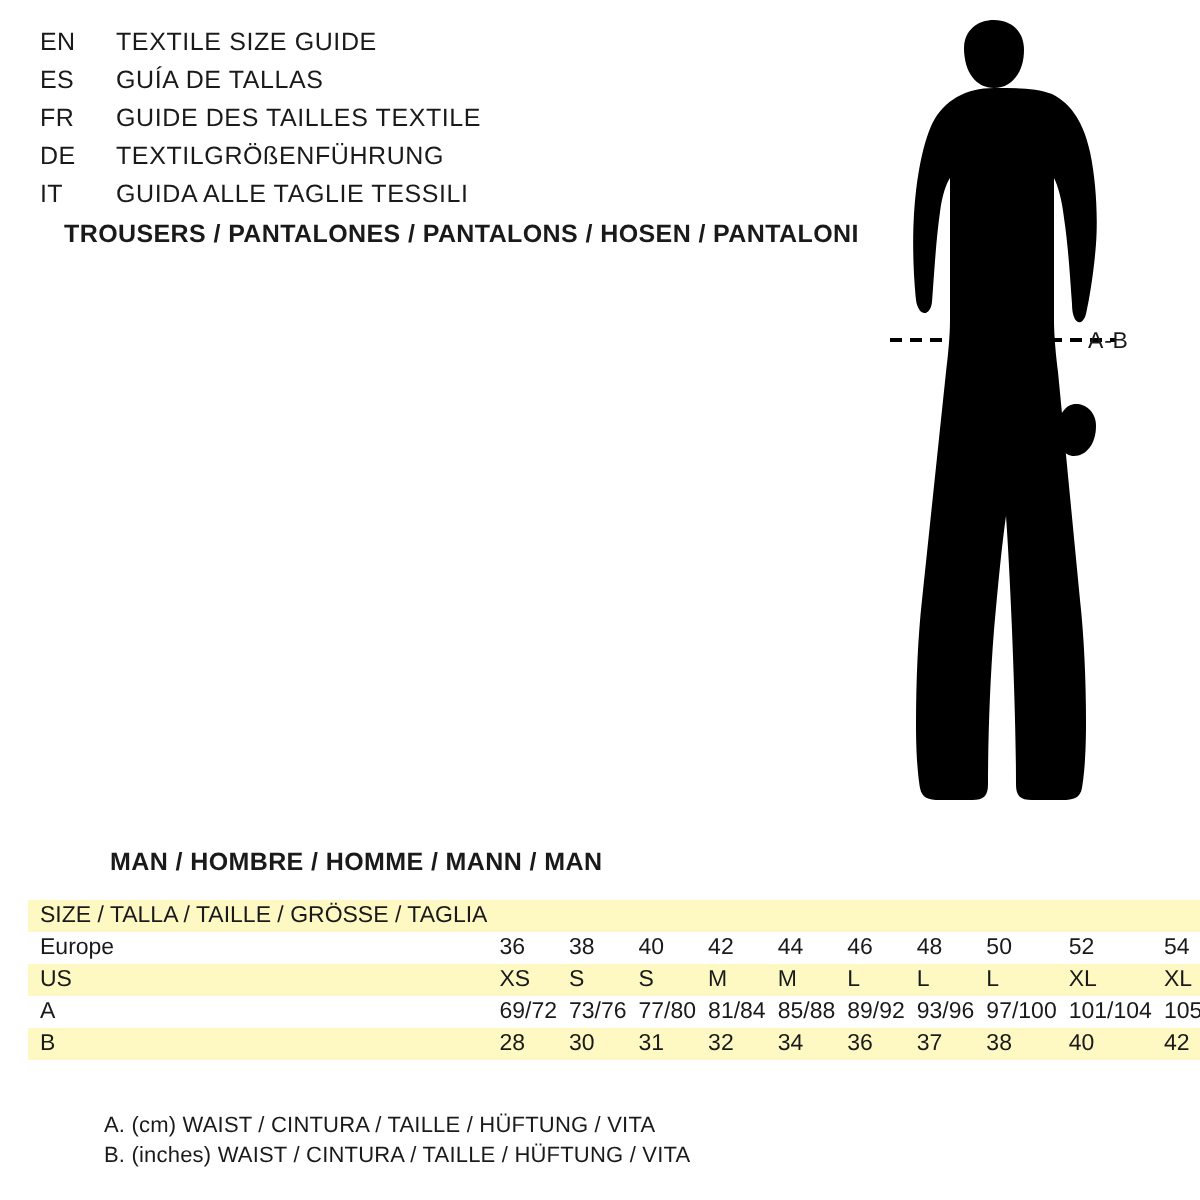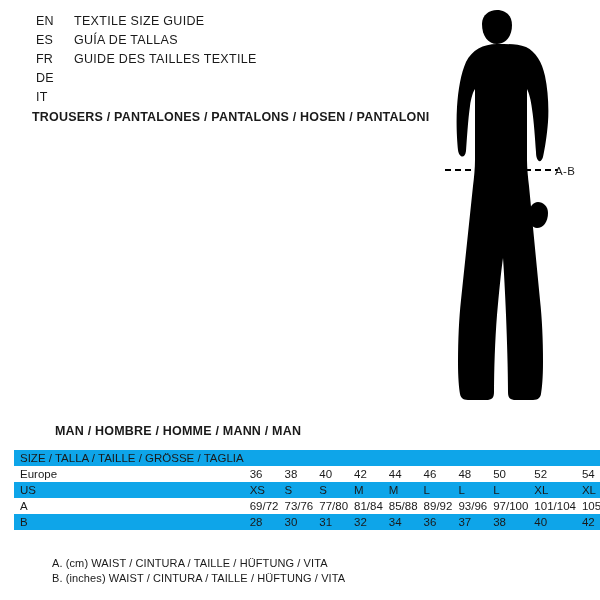--- a/index.html
+++ b/index.html
@@ -20,21 +20,20 @@
   .lang-block {
     position: absolute;
     left: 20px;
     top: 14px;
     width: 380px;
   }
   .lang-row {
     display: flex;
     align-items: baseline;
     height: 19px;
-    margin-left: 16px;
   }
   .lang-code {
     width: 38px;
     font-size: 12.5px;
     letter-spacing: 0.2px;
   }
   .lang-title {
     font-size: 12.5px;
     letter-spacing: 0.3px;
   }
@@ -54,21 +53,21 @@
     left: 400px;
     top: 10px;
     width: 200px;
     height: 400px;
   }
   .figure-wrap svg {
     display: block;
   }
   .ab-label {
     position: absolute;
-    left: 155px;
+    left: 144px;
     top: 155px;
     font-size: 11.5px;
     font-weight: normal;
     letter-spacing: 0.4px;
   }
 
   
   .table-heading {
     position: absolute;
     left: 20px;
@@ -86,21 +85,21 @@
     width: 572px;
     border-collapse: collapse;
     font-size: 11.5px;
   }
   table.size-table td {
     padding: 2px 0 2px 6px;
     white-space: nowrap;
     text-align: left;
   }
   table.size-table tr.shaded td {
-    background: #0ea5e9;
+    background: #fef9c3;
   }
   table.size-table td.label-col {
     width: 96px;
   }
   table.size-table td.val {
     width: 53px;
   }
 
   .footnotes {
     position: absolute;
@@ -123,23 +122,25 @@
   <div class="lang-row">
     <span class="lang-code">ES</span>
     <span class="lang-title">GUÍA DE TALLAS</span>
   </div>
   <div class="lang-row">
     <span class="lang-code">FR</span>
     <span class="lang-title">GUIDE DES TAILLES TEXTILE</span>
   </div>
   <div class="lang-row">
     <span class="lang-code">DE</span>
+    <span class="lang-title">TEXTILGRÖßENFÜHRUNG</span>
   </div>
   <div class="lang-row">
     <span class="lang-code">IT</span>
+    <span class="lang-title">GUIDA ALLE TAGLIE TESSILI</span>
   </div>
 </div>
 
 <div class="section-title">TROUSERS / PANTALONES / PANTALONS / HOSEN / PANTALONI</div>
 
 <div class="figure-wrap">
   <svg width="200" height="400" viewBox="0 0 200 400" xmlns="http://www.w3.org/2000/svg">
 
     <path fill="#000000" d="M82,14 C82,5 89,0 97,0 C105,0 112,5 112,15 C112,26 106,34 97,34 C88,34 82,26 82,14 Z"></path>
 

